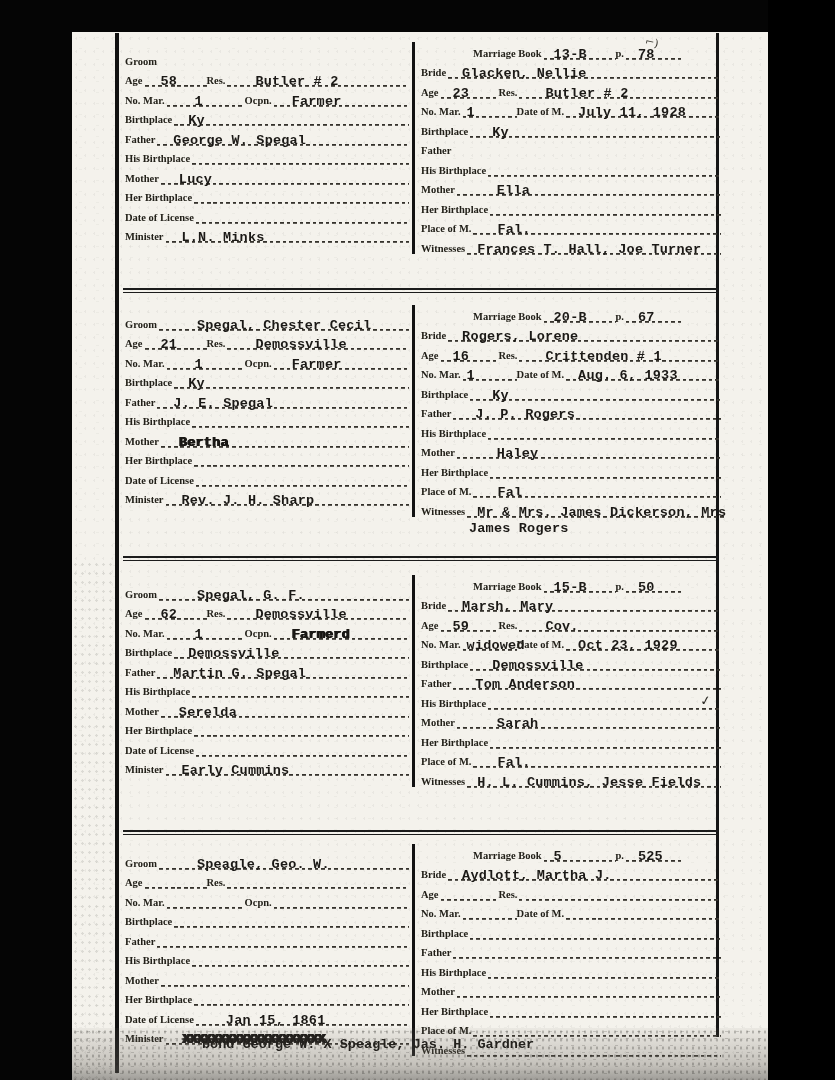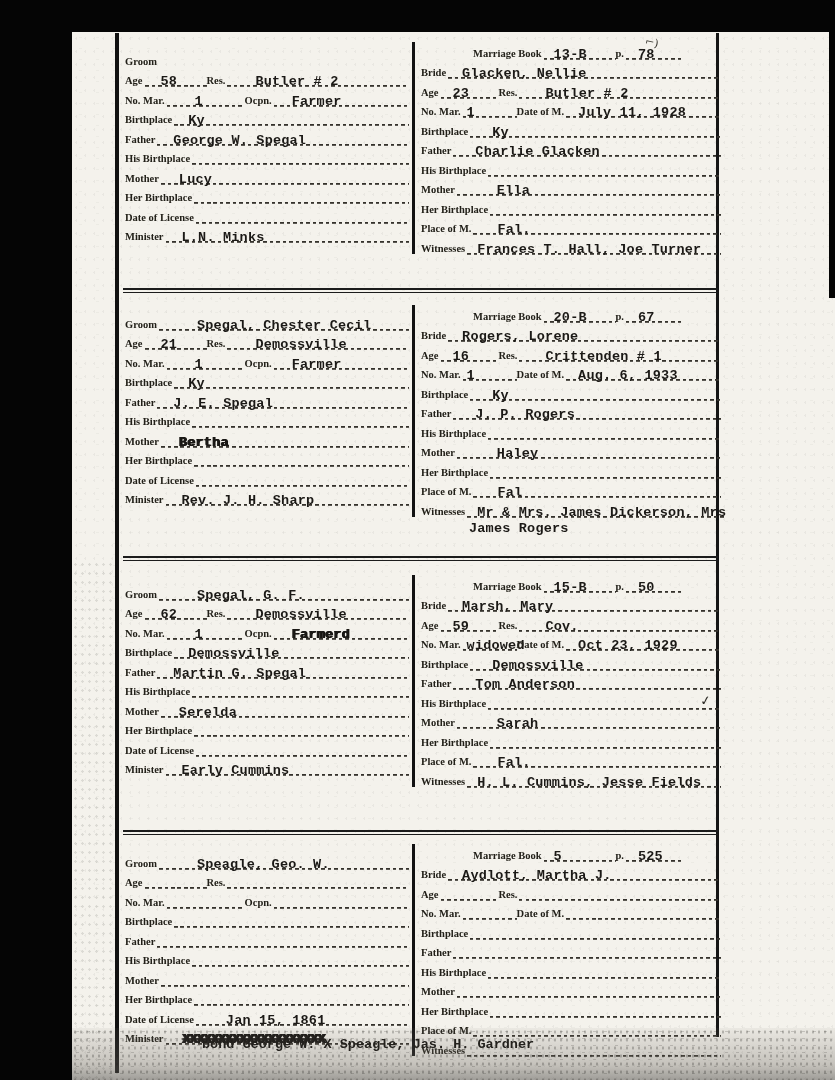--- a/index.html
+++ b/index.html
@@ -1,16 +1,16 @@
 <!DOCTYPE html>
 <html><head>
 <meta charset="utf-8">
 <style>
   html,body{margin:0;padding:0;background:#000;}
-  .stage{position:relative;width:835px;height:1080px;overflow:hidden;background:#a3a3a3;
+  .stage{position:relative;width:768px;height:1080px;overflow:hidden;background:#a3a3a3;
          font-family:"Liberation Sans",sans-serif;}
   .paper{position:absolute;left:72px;top:32px;width:763px;height:1048px;background:#f4f2ec;}
   .paper::after{content:"";position:absolute;inset:0;pointer-events:none;opacity:.5;
     background-image:radial-gradient(rgba(40,38,34,.10) 1px,transparent 1px),
                      radial-gradient(rgba(40,38,34,.07) 1px,transparent 1.2px);
     background-size:9px 13px,17px 11px;}
   .film-bar-left{position:absolute;left:0;top:0;width:72px;height:1080px;background:#050505;}
   .film-band-top{position:absolute;left:0;top:0;width:835px;height:32px;background:#050505;}
   .film-strip-right{position:absolute;left:829px;top:0;width:6px;height:298px;background:#050505;}
   .noise-band{position:absolute;left:72px;top:1028px;width:763px;height:52px;pointer-events:none;
@@ -169,23 +169,20 @@
             </span>
           </div>
           <div class="frow">
             <span class="flbl">Birthplace</span>
             <span class="lead grow">
               <span class="val" style="padding-left: 22px;">Ky</span>
             </span>
           </div>
           <div class="frow">
             <span class="flbl">Father</span>
-            <span class="lead grow">
-              <span class="val" style="padding-left: 22px;">Charlie Glacken</span>
-            </span>
           </div>
           <div class="frow">
             <span class="flbl">His Birthplace</span>
             <span class="lead grow">
               <span class="val"></span>
             </span>
           </div>
           <div class="frow">
             <span class="flbl">Mother</span>
             <span class="lead grow">

